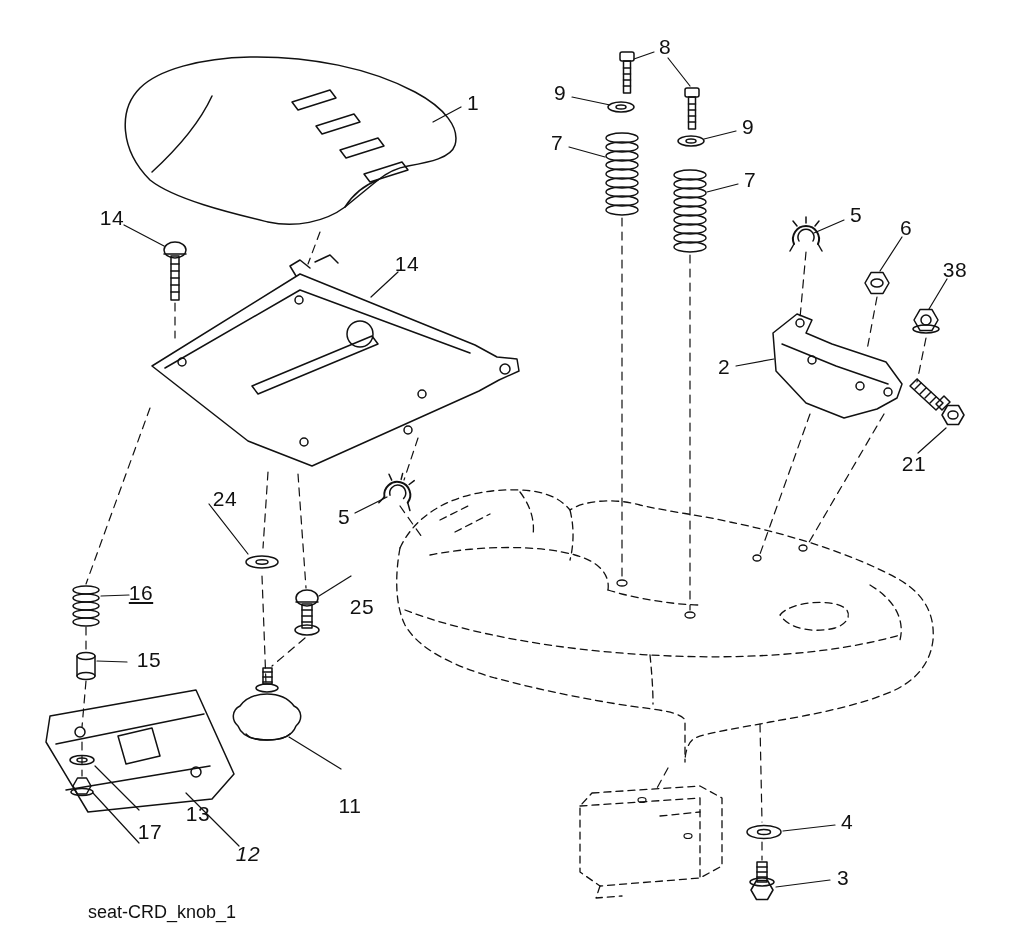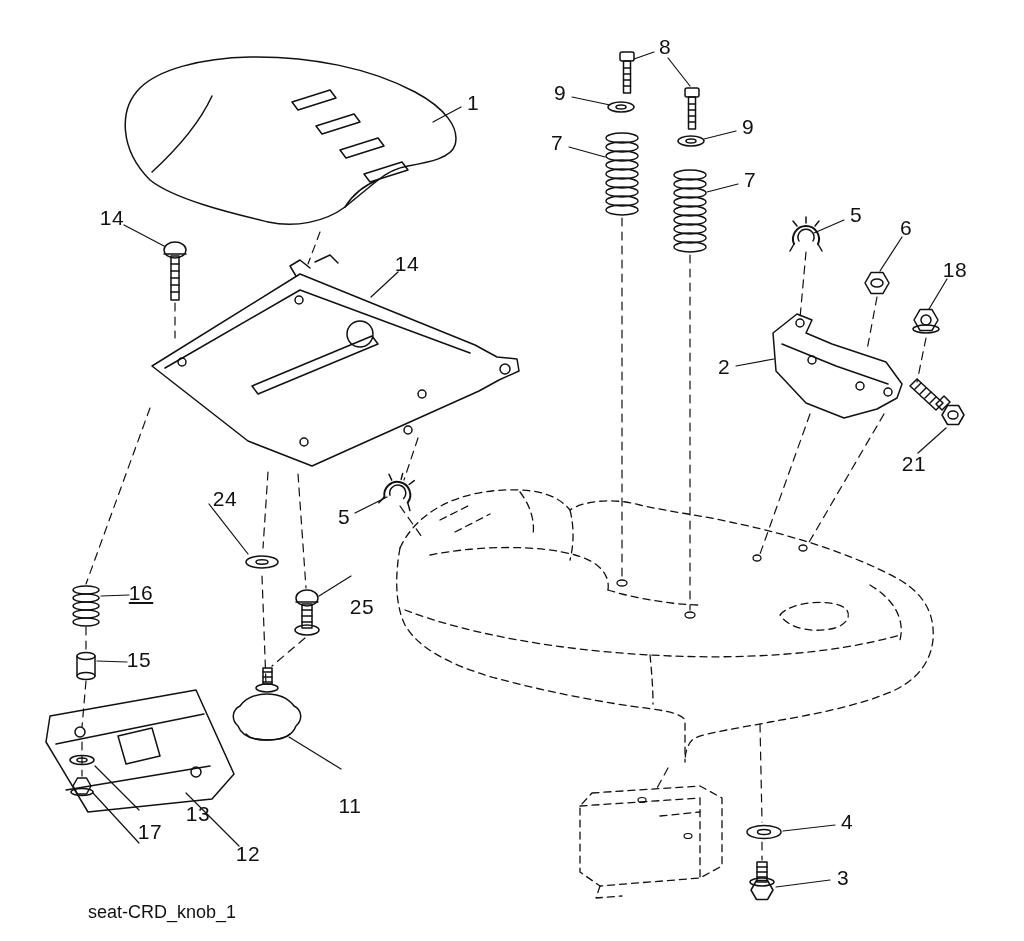--- a/index.html
+++ b/index.html
@@ -345,32 +345,32 @@
 
   <div id="callout-layer">
       <div class="callout" style="left: 473px; top: 103px;">1</div>
       <div class="callout" style="left: 665px; top: 47px;">8</div>
       <div class="callout" style="left: 560px; top: 93px;">9</div>
       <div class="callout" style="left: 748px; top: 127px;">9</div>
       <div class="callout" style="left: 557px; top: 143px;">7</div>
       <div class="callout" style="left: 750px; top: 180px;">7</div>
       <div class="callout" style="left: 856px; top: 215px;">5</div>
       <div class="callout" style="left: 906px; top: 228px;">6</div>
-      <div class="callout" style="left: 955px; top: 270px;">18</div>
+      <div class="callout" style="left: 955px; top: 270px;">38</div>
       <div class="callout" style="left: 724px; top: 367px;">2</div>
       <div class="callout" style="left: 914px; top: 464px;">21</div>
       <div class="callout" style="left: 112px; top: 218px;">14</div>
       <div class="callout" style="left: 407px; top: 264px;">14</div>
       <div class="callout" style="left: 344px; top: 517px;">5</div>
       <div class="callout" style="left: 197px; top: 499px; margin-left: 28px;">24</div>
       <div class="callout" style="left: 362px; top: 570px; margin-top: 37px;">25</div>
       <div class="callout" style="left: 141px; top: 593px; text-decoration: underline;">16</div>
-      <div class="callout" style="left: 139px; top: 660px;">15</div>
+      <div class="callout" style="left: 149px; top: 660px;">15</div>
       <div class="callout" style="left: 350px; top: 806px;">11</div>
       <div class="callout" style="left: 150px; top: 814px; margin-left: 48px;">13</div>
       <div class="callout" style="left: 150px; top: 809px; margin-top: 23px;">17</div>
-      <div class="callout" style="left: 248px; top: 854px;">12</div>
+      <div class="callout" style="left: 248px; top: 854px; font-style: italic;">12</div>
       <div class="callout" style="left: 847px; top: 822px;">4</div>
       <div class="callout" style="left: 843px; top: 878px;">3</div>
     </div>
 
   <div class="caption">seat-CRD_knob_1</div>
 </div>
 
 </body></html>

